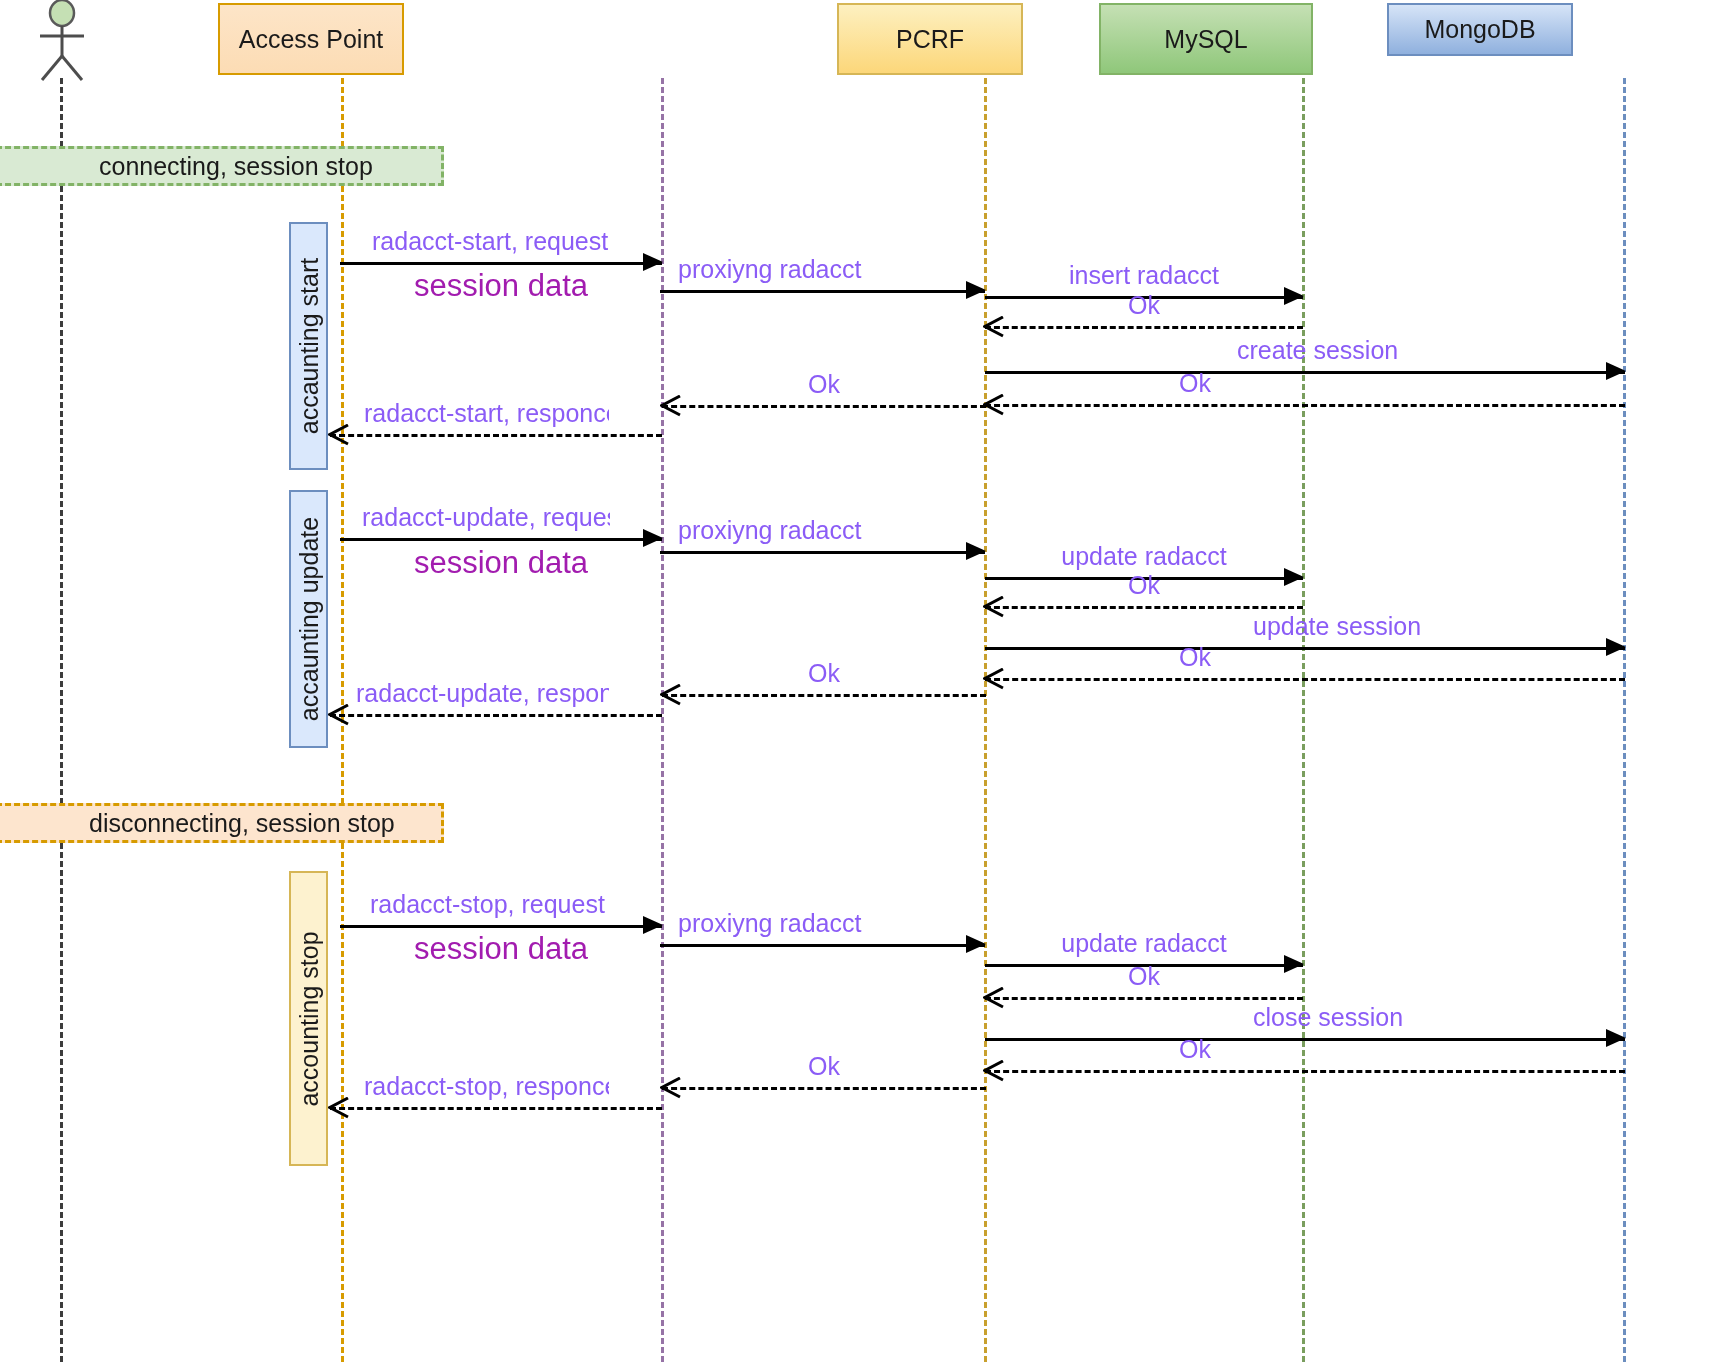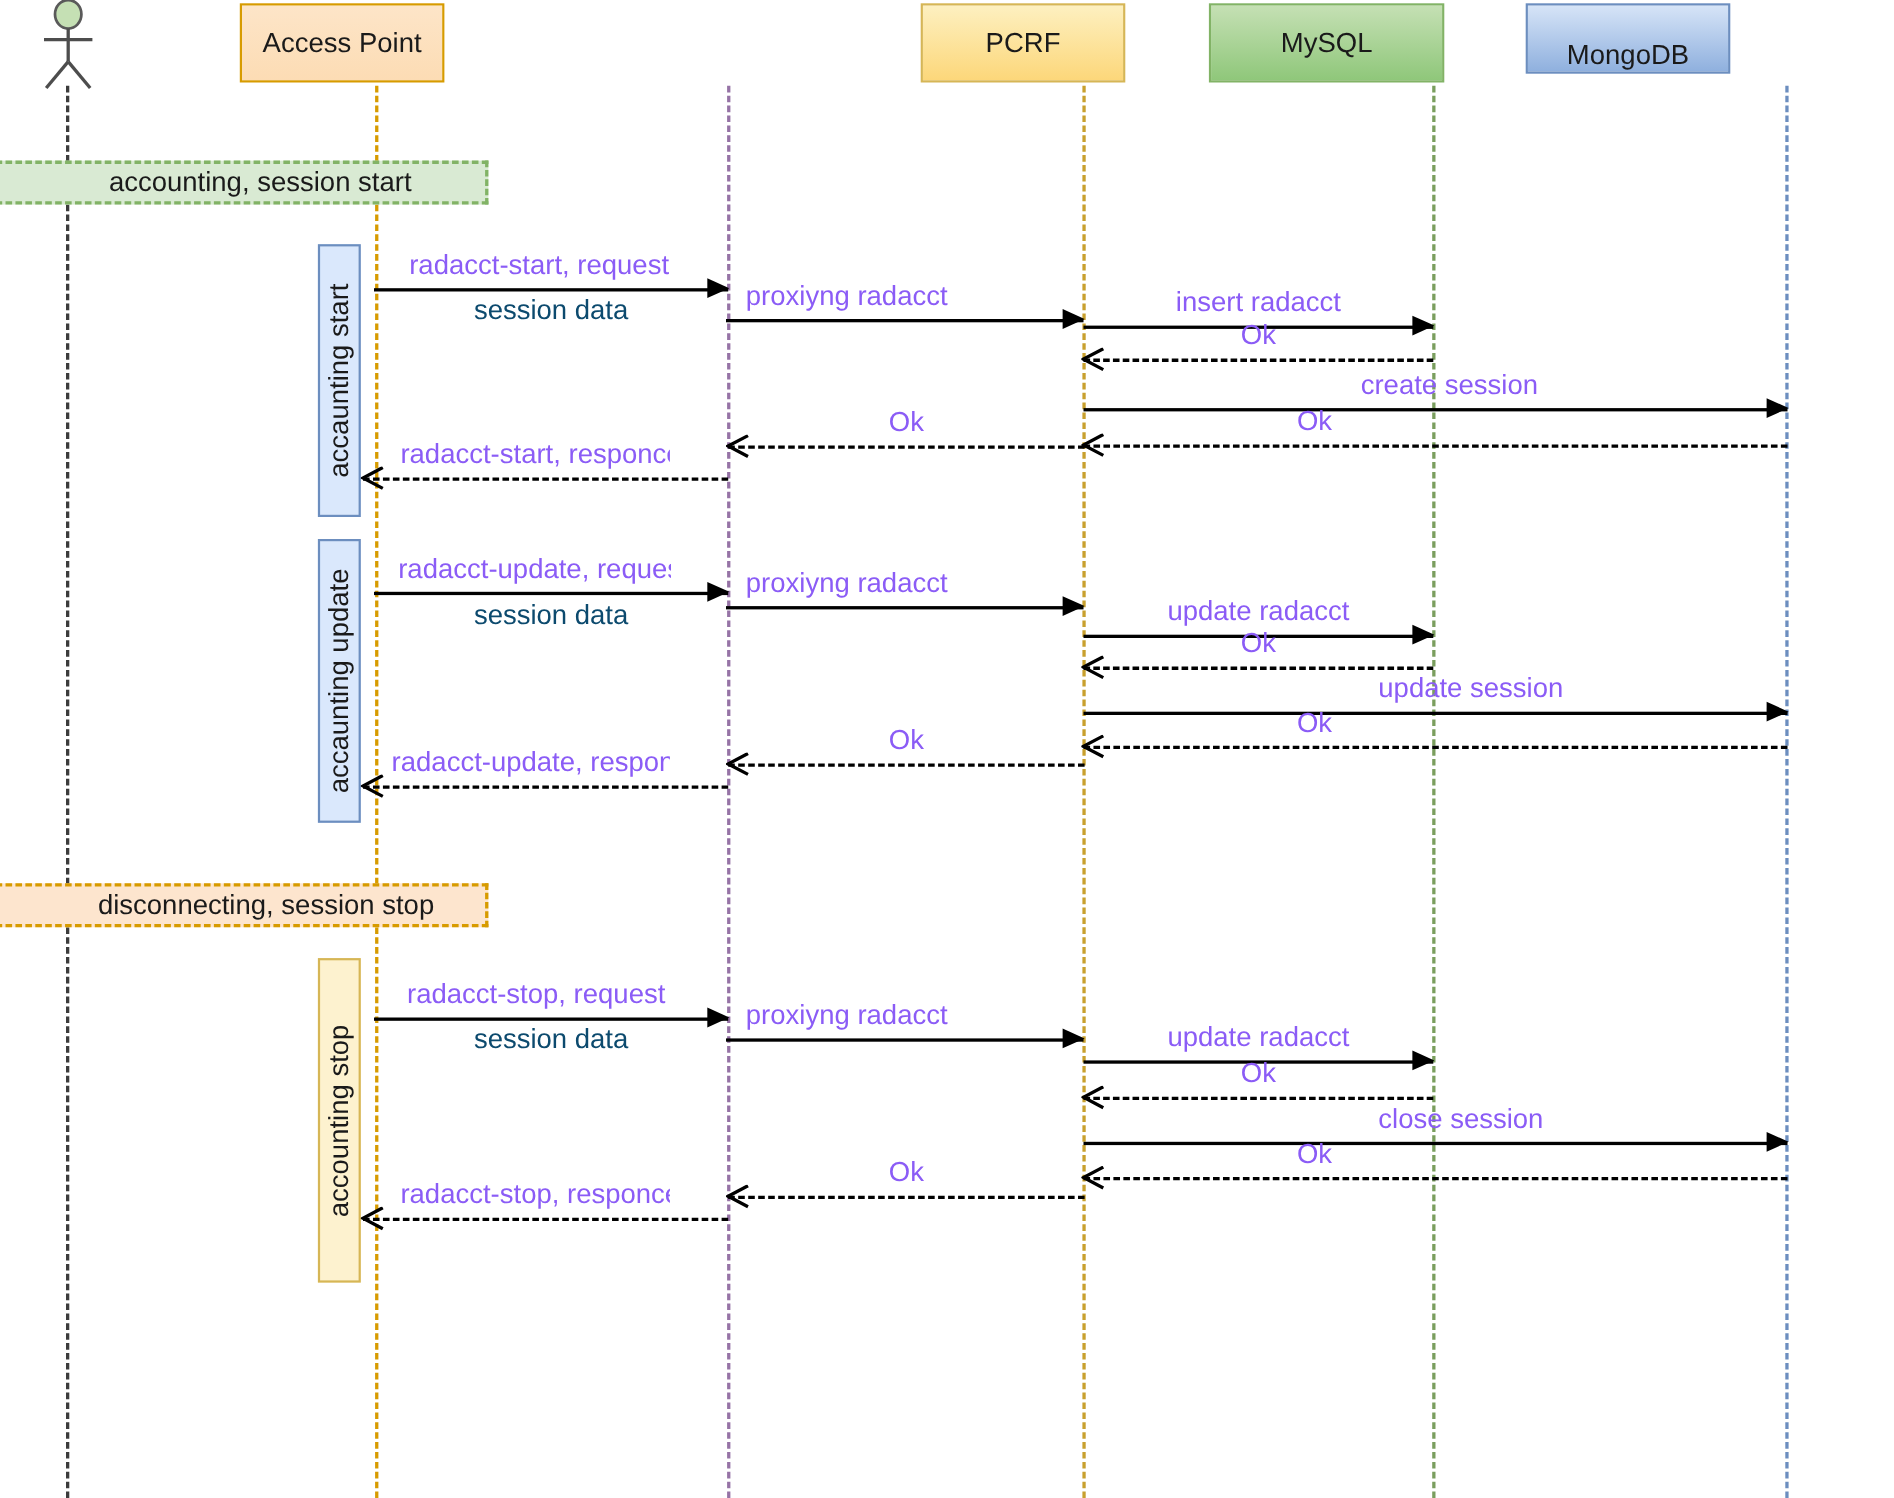--- a/index.html
+++ b/index.html
@@ -50,21 +50,21 @@
   .msg.solid  .line{border-top-style:solid;}
   .msg.dashed .line{border-top-style:dashed;}
   .arrow{position:absolute;top:0;width:0;height:0;}
   .arrow.right{right:-1px;transform:translateY(-9px);
     border-top:9px solid transparent;border-bottom:9px solid transparent;border-left:20px solid #000;}
   .arrow.left-open{left:-2px;transform:translateY(-10px);width:20px;height:20px;}
   .arrow.left-open svg{display:block;}
   .mlabel{position:absolute;bottom:6px;white-space:nowrap;font-size:25px;color:#8b5cf6;
           overflow:hidden;text-overflow:clip;}
   .mlabel.center{left:0;width:100%;text-align:center;}
-  .sublabel{position:absolute;white-space:nowrap;font-size:25px;color:#0c4a6e;text-align:center;}
+  .sublabel{position:absolute;white-space:nowrap;font-size:31px;color:#a21caf;text-align:center;}
 </style>
 </head>
 <body>
 
 <div id="stage">
 
   <div class="lifeline ll-actor" style="left:60px;top:78px;height:1284px;"></div>
   <div class="lifeline ll-ap" style="left:341px;top:78px;height:1284px;"></div>
   <div class="lifeline ll-rad" style="left:661px;top:78px;height:1284px;"></div>
   <div class="lifeline ll-pcrf" style="left:984px;top:78px;height:1284px;"></div>
@@ -83,26 +83,26 @@
 
   <div class="head ap" style="left:218px;top:3px;width:186px;height:72px;">
     <span>Access Point</span>
   </div>
   <div class="head pcrf" style="left:803px;top:3px;width:186px;height:72px;margin-left:34px;">
     <span>PCRF</span>
   </div>
   <div class="head mysql" style="left:1099px;top:3px;width:214px;height:72px;">
     <span>MySQL</span>
   </div>
-  <div class="head mongo" style="left:1387px;top:3px;width:186px;height:64px;align-items:flex-end;">
+  <div class="head mongo" style="left:1387px;top:3px;width:186px;height:53px;">
     <span>MongoDB</span>
   </div>
 
   <div class="note green" style="left:-4px;top:146px;width:448px;height:40px;">
-    <span>accounting, session start</span>
+    <span>connecting, session stop</span>
   </div>
 
   <div class="note peach" style="left:-4px;top:803px;width:448px;height:40px;padding-left:90px;">
     <span>disconnecting, session stop</span>
   </div>
 
   <div class="act blue" style="left:289px;top:222px;width:39px;height:248px;">
     <span class="act-label">accaunting start</span>
   </div>
   <div class="act blue" style="left:289px;top:490px;width:39px;height:258px;">

